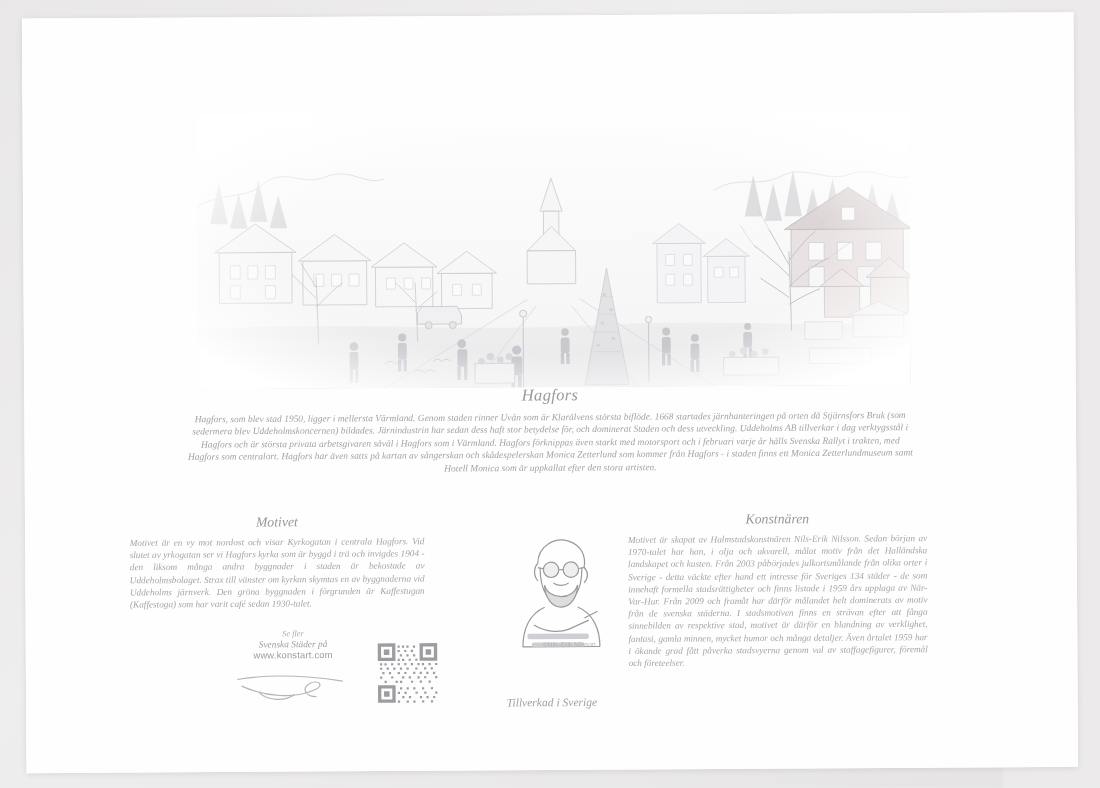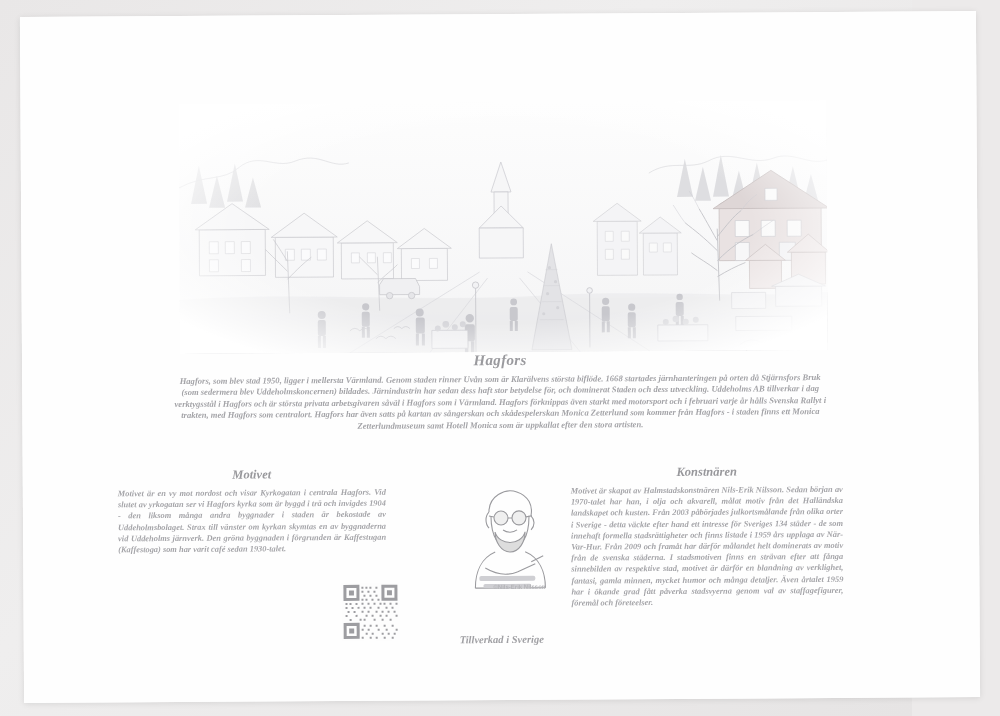--- a/index.html
+++ b/index.html
@@ -13,21 +13,20 @@
     overflow: hidden;
     font-family: "Liberation Serif", serif;
   }
 
   .page {
     position: absolute;
     left: 0; top: 0;
     width: 912px;
     height: 716px;
     background: linear-gradient(135deg, #e9e7e7 0%, #efeeee 40%, #e6e4e4 100%);
-    font-weight: bold;
   }
 
   
   .sheet {
     position: absolute;
     left: 22px;
     top: 14px;
     width: 956px;
     height: 686px;
     background: #fdfdfd;
@@ -501,20 +500,32 @@
             <path d="M76,86 L88,80"></path>
           </g>
           <g fill="#cfcfd3">
             <rect x="24" y="100" width="56" height="5" rx="2"></rect>
             <rect x="28" y="108" width="48" height="4" rx="2"></rect>
           </g>
         </svg>
       </div>
       <div class="sign">©Nils-Erik Nilsson</div>
 
+      <div class="logo-block">
+        <div class="logo-line1">Se fler</div>
+        <div class="logo-line2">Svenska Städer på</div>
+        <div class="logo-url">www.konstart.com</div>
+        <svg class="logo-swoosh" viewBox="0 0 110 28" xmlns="http://www.w3.org/2000/svg">
+          <g stroke="#b6b6ba" stroke-width="1.1" fill="none">
+            <path d="M4,6 C28,2 62,2 100,8"></path>
+            <path d="M8,12 C30,22 56,24 74,16 C84,12 78,6 70,10 C62,14 66,22 76,22"></path>
+            <path d="M24,18 C32,26 48,26 56,20"></path>
+          </g>
+        </svg>
+      </div>
 
       <div class="qr">
         <svg viewBox="0 0 58 58" xmlns="http://www.w3.org/2000/svg">
           <rect x="0" y="0" width="58" height="58" fill="#fdfdfd"></rect>
           <g fill="#9d9da1">
 
             <rect x="2" y="2" width="16" height="16"></rect>
               <rect x="5" y="5" width="10" height="10" fill="#fdfdfd"></rect>
               <rect x="7.5" y="7.5" width="5" height="5"></rect>
 

